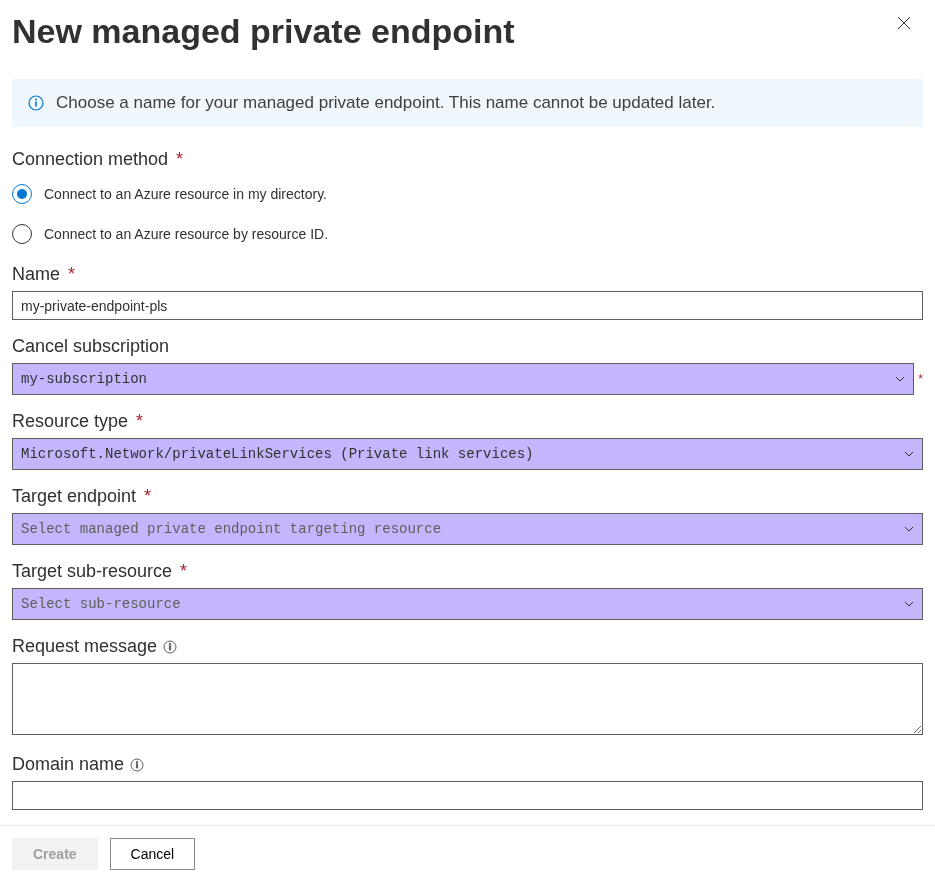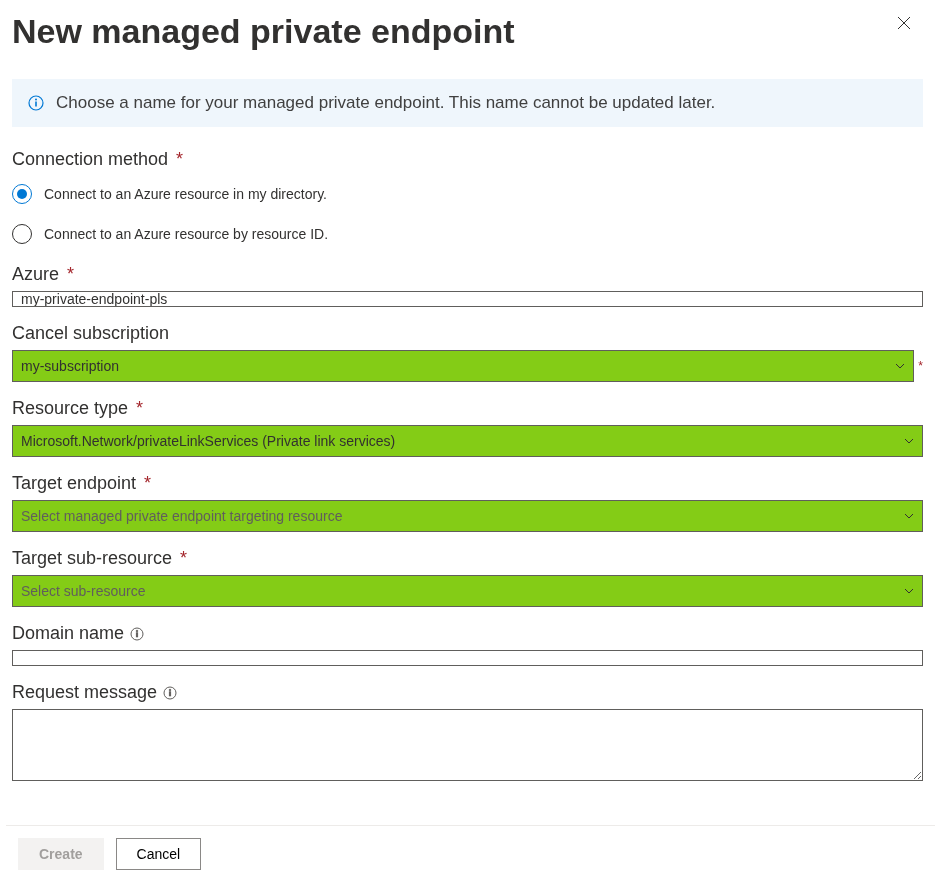--- a/index.html
+++ b/index.html
@@ -105,21 +105,21 @@
     height: 10px;
     background: #0078d4;
     border-radius: 50%;
     transform: translate(-50%, -50%);
   }
   .radio-label {
     font-size: 14px;
   }
   .text-input {
     width: 100%;
-    height: 16px;
+    height: 29px;
     border: 1px solid #605e5c;
     padding: 0 8px;
     font-size: 14px;
     font-family: inherit;
     background: #fff;
     color: #323130;
   }
   .text-input::placeholder { color: #605e5c; }
   .sub-row {
     display: flex;
@@ -133,22 +133,22 @@
   .select-wrap {
     position: relative;
     width: 100%;
   }
   .select-input {
     width: 100%;
     height: 32px;
     border: 1px solid #605e5c;
     padding: 0 32px 0 8px;
     font-size: 14px;
-    font-family: Liberation Sans, sans-serif;
-    background: #84cc16;
+    font-family: Liberation Mono, monospace;
+    background: #c4b5fd;
     color: #323130;
     display: flex;
     align-items: center;
     cursor: pointer;
   }
   .select-input.placeholder { color: #605e5c; }
   .select-wrap .chev {
     position: absolute;
     right: 8px;
     top: 50%;
@@ -176,21 +176,21 @@
   }
   .info-icon-inline svg {
     width: 14px;
     height: 14px;
     display: block;
     stroke: #605e5c;
   }
   .footer {
     position: absolute;
     bottom: 0;
-    left: 6px;
+    left: 0;
     right: 0;
     border-top: 1px solid #edebe9;
     padding: 12px;
     display: flex;
     gap: 12px;
     background: #fff;
   }
   .btn {
     height: 32px;
     padding: 0 20px;
@@ -246,21 +246,21 @@
       </div>
       <div class="radio-item">
         <div class="radio-circle"></div>
         <span class="radio-label">Connect to an Azure resource by resource ID.</span>
       </div>
     </div>
   </div>
 
   <div class="field-block">
     <div class="label">
-      <span>Azure</span>
+      <span>Name</span>
         <span class="req">*</span>
     </div>
     <input type="text" class="text-input" value="my-private-endpoint-pls" style="">
   </div>
 
   <div class="field-block">
     <div class="label">Cancel subscription</div>
     <div class="sub-row">
       <div class="select-wrap" style="flex:1;">
         <div class="select-input">
@@ -322,44 +322,44 @@
       <span class="chev">
         <svg viewBox="0 0 12 12">
             <polyline points="2,4 6,8 10,4" fill="none" stroke-width="1"></polyline>
           </svg>
       </span>
     </div>
   </div>
 
   <div class="field-block">
     <div class="label">
+      <span>Request message</span>
+      <span class="info-icon-inline">
+        <svg viewBox="0 0 14 14">
+            <circle cx="7" cy="7" r="6" fill="none" stroke-width="1"></circle>
+            <circle cx="7" cy="4" r="0.8" fill="#605e5c"></circle>
+            <rect x="6.4" y="5.8" width="1.2" height="4" fill="#605e5c"></rect>
+          </svg>
+      </span>
+    </div>
+    <textarea class="textarea-input" style=""></textarea>
+  </div>
+
+  <div class="field-block">
+    <div class="label">
       <span>Domain name</span>
       <span class="info-icon-inline">
         <svg viewBox="0 0 14 14">
             <circle cx="7" cy="7" r="6" fill="none" stroke-width="1"></circle>
             <circle cx="7" cy="4" r="0.8" fill="#605e5c"></circle>
             <rect x="6.4" y="5.8" width="1.2" height="4" fill="#605e5c"></rect>
           </svg>
       </span>
     </div>
     <input type="text" class="text-input" value="" style="">
   </div>
 
-  <div class="field-block">
-    <div class="label">
-      <span>Request message</span>
-      <span class="info-icon-inline">
-        <svg viewBox="0 0 14 14">
-            <circle cx="7" cy="7" r="6" fill="none" stroke-width="1"></circle>
-            <circle cx="7" cy="4" r="0.8" fill="#605e5c"></circle>
-            <rect x="6.4" y="5.8" width="1.2" height="4" fill="#605e5c"></rect>
-          </svg>
-      </span>
-    </div>
-    <textarea class="textarea-input" style=""></textarea>
-  </div>
-
   <div class="footer">
     <button class="btn btn-primary">Create</button>
     <button class="btn">Cancel</button>
   </div>
 
 </div>
 
 </body></html>

